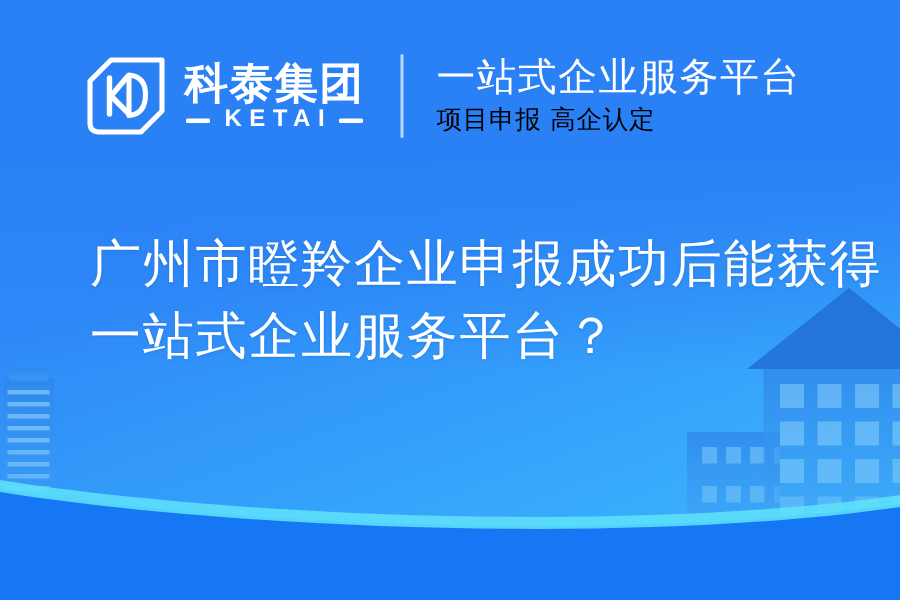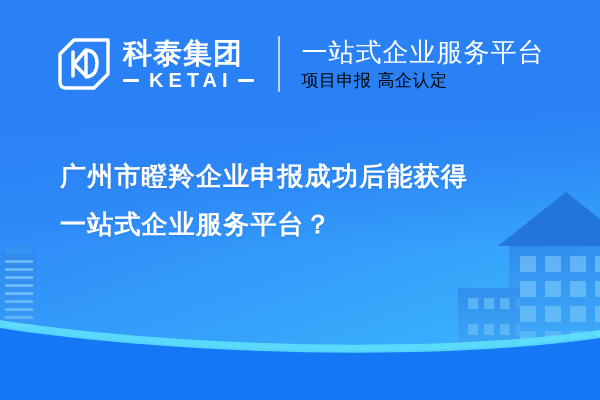--- a/index.html
+++ b/index.html
@@ -98,21 +98,21 @@
   }
   .logo-dash {
     display: block;
     width: 16px;
     height: 3px;
     background: #ffffff;
     border-radius: 1px;
   }
   .logo-en {
     font-family: "Liberation Sans", sans-serif;
-    font-size: 20px;
+    font-size: 16px;
     font-weight: bold;
     color: #ffffff;
     letter-spacing: 5px;
     text-indent: 5px;
     line-height: 1;
     white-space: nowrap;
   }
 
   .header-divider {
     width: 2px;
@@ -150,22 +150,22 @@
 
   
   .headline {
     position: absolute;
     left: 60px;
     top: 152px;
     width: 510px;
   }
   .headline-line {
     font-family: "DejaVu Sans", "Liberation Sans", sans-serif;
-    font-size: 26px;
-    font-weight: bold;
+    font-size: 34px;
+    font-weight: normal;
     color: #ffffff;
     letter-spacing: 1.2px;
     line-height: 48px;
     white-space: nowrap;
     text-shadow: 0 1px 2px rgba(10,60,140,0.18);
   }
 </style>
 </head>
 <body>
 

